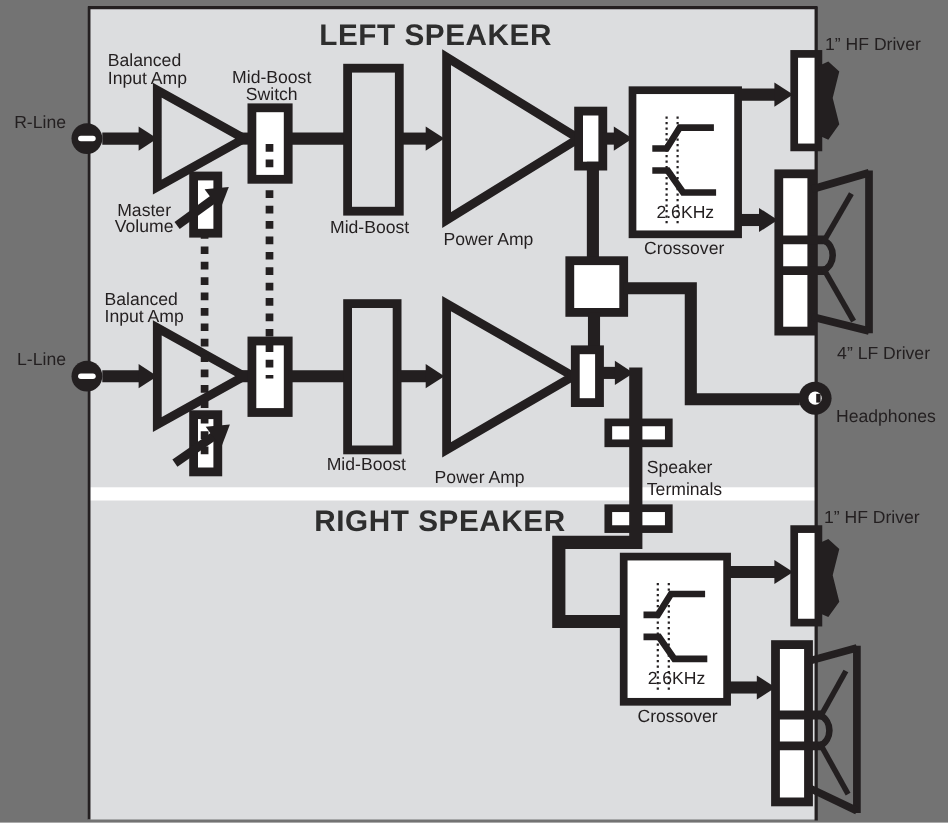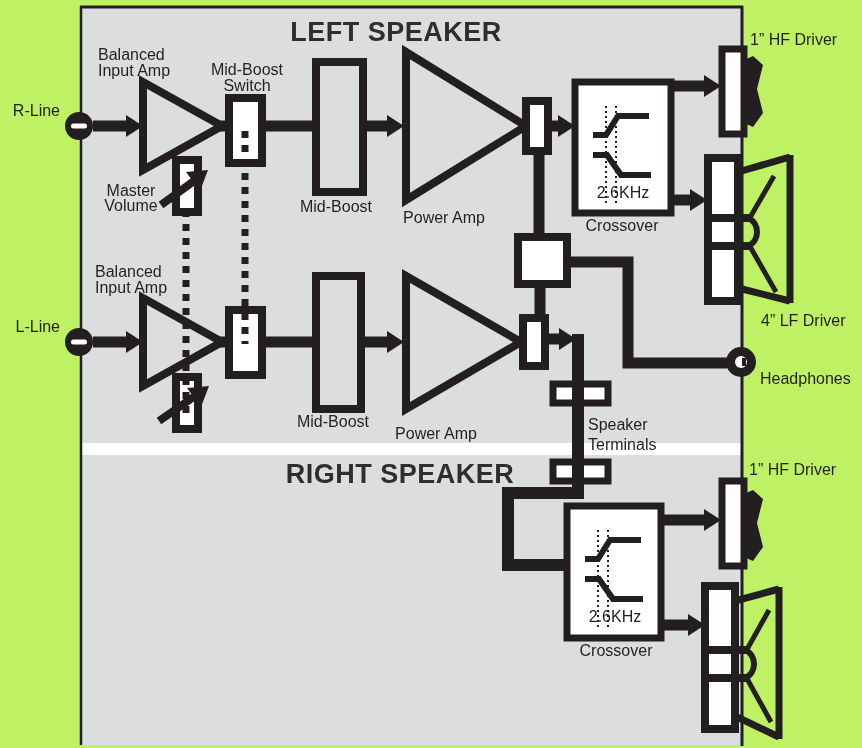--- a/index.html
+++ b/index.html
@@ -1,17 +1,17 @@
 <!DOCTYPE html>
 <html style="--panel: #dcdddf; --ink: #231f20; --title: #2e2e2e; --band: #ffffff;"><head>
 <meta charset="utf-8">
 <title>Diagram</title>
 <style>
   html,body{margin:0;padding:0;background:#ffffff;}
-  .stage{position:relative;width:862px;height:748px;background:#bef264;overflow:hidden;}
+  .stage{position:relative;width:862px;height:748px;background:#737373;overflow:hidden;}
   svg{display:block;}
   text{font-family:"Liberation Sans","DejaVu Sans",sans-serif;fill:var(--ink,#231f20);}
   text.lbl{font-size:16px;}
   text.ttl{font-size:27px;font-weight:bold;fill:var(--title,#2e2e2e);letter-spacing:0.5px;}
   .panel{fill:var(--panel,#dcdddf);}
   .band{fill:var(--band,#ffffff);}
   .ink-s{stroke:var(--ink,#231f20);fill:none;}
   .ink-f{fill:var(--ink,#231f20);stroke:none;}
   .wbox{fill:#ffffff;stroke:var(--ink,#231f20);}
   .wdash{fill:#ffffff;stroke:none;}

